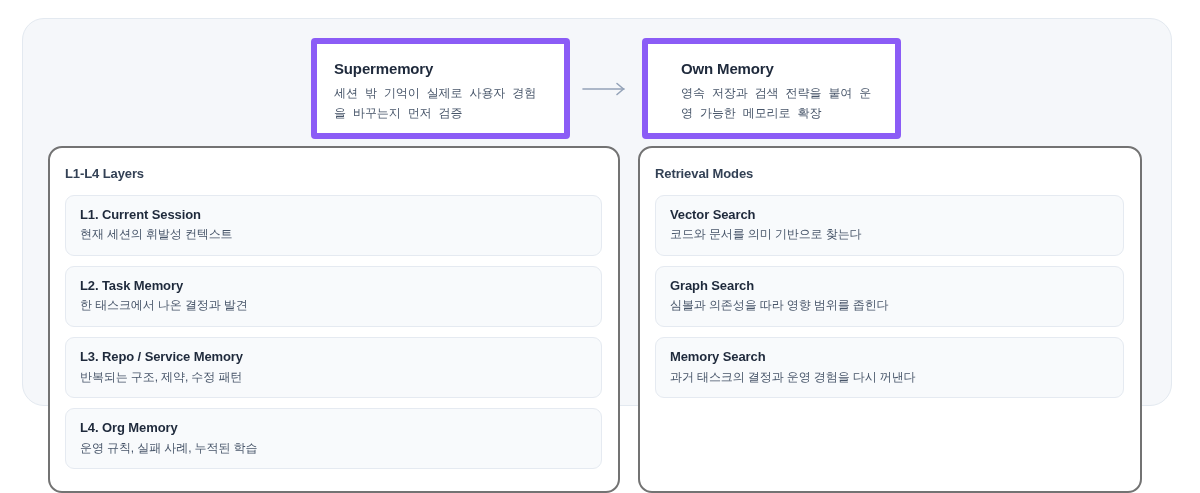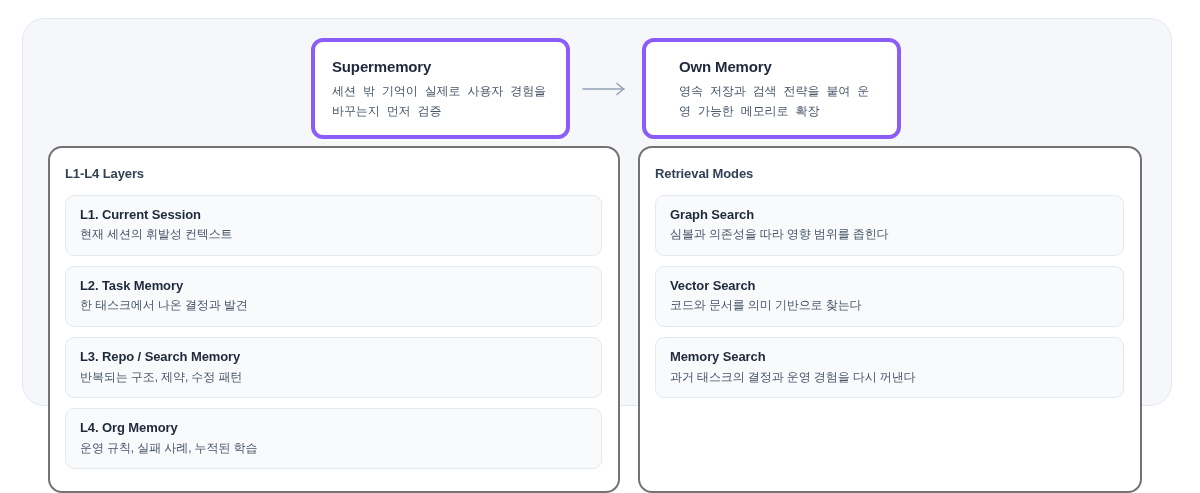--- a/index.html
+++ b/index.html
@@ -39,22 +39,22 @@
     position: absolute;
     left: 311px;
     top: 38px;
     display: flex;
     align-items: center;
     gap: 0;
   }
 
   .flow-card {
     background: #ffffff;
-    border: 4px solid #8b5cf6;
-    border-radius: 12px;
+    border: 6px solid #8b5cf6;
+    border-radius: 4px;
     box-sizing: border-box;
     padding: 16px 18px 16px 17px;
   }
   .flow-card.first { width: 259px; height: 101px; }
   .flow-card.second { width: 259px; height: 101px; padding-left: 33px; }
 
   .flow-title {
     font-size: 15px;
     font-weight: bold;
     color: #1e293b;
@@ -172,44 +172,44 @@
         <div class="item-title">L1. Current Session</div>
         <div class="item-desc">현재 세션의 휘발성 컨텍스트</div>
       </div>
 
       <div class="item-card">
         <div class="item-title">L2. Task Memory</div>
         <div class="item-desc">한 태스크에서 나온 결정과 발견</div>
       </div>
 
       <div class="item-card">
-        <div class="item-title">L3. Repo / Search Memory</div>
+        <div class="item-title">L3. Repo / Service Memory</div>
         <div class="item-desc">반복되는 구조, 제약, 수정 패턴</div>
       </div>
 
       <div class="item-card">
         <div class="item-title">L4. Org Memory</div>
         <div class="item-desc">운영 규칙, 실패 사례, 누적된 학습</div>
       </div>
     </div>
 
     <div class="column-panel right">
       <div class="column-heading">Retrieval Modes</div>
 
       <div class="item-card">
+        <div class="item-title">Vector Search</div>
+        <div class="item-desc">코드와 문서를 의미 기반으로 찾는다</div>
+      </div>
+
+      <div class="item-card">
         <div class="item-title">Graph Search</div>
         <div class="item-desc">심볼과 의존성을 따라 영향 범위를 좁힌다</div>
       </div>
 
       <div class="item-card">
-        <div class="item-title">Vector Search</div>
-        <div class="item-desc">코드와 문서를 의미 기반으로 찾는다</div>
-      </div>
-
-      <div class="item-card">
         <div class="item-title">Memory Search</div>
         <div class="item-desc">과거 태스크의 결정과 운영 경험을 다시 꺼낸다</div>
       </div>
     </div>
 
   </div>
 
 </div>
 
 </body></html>

